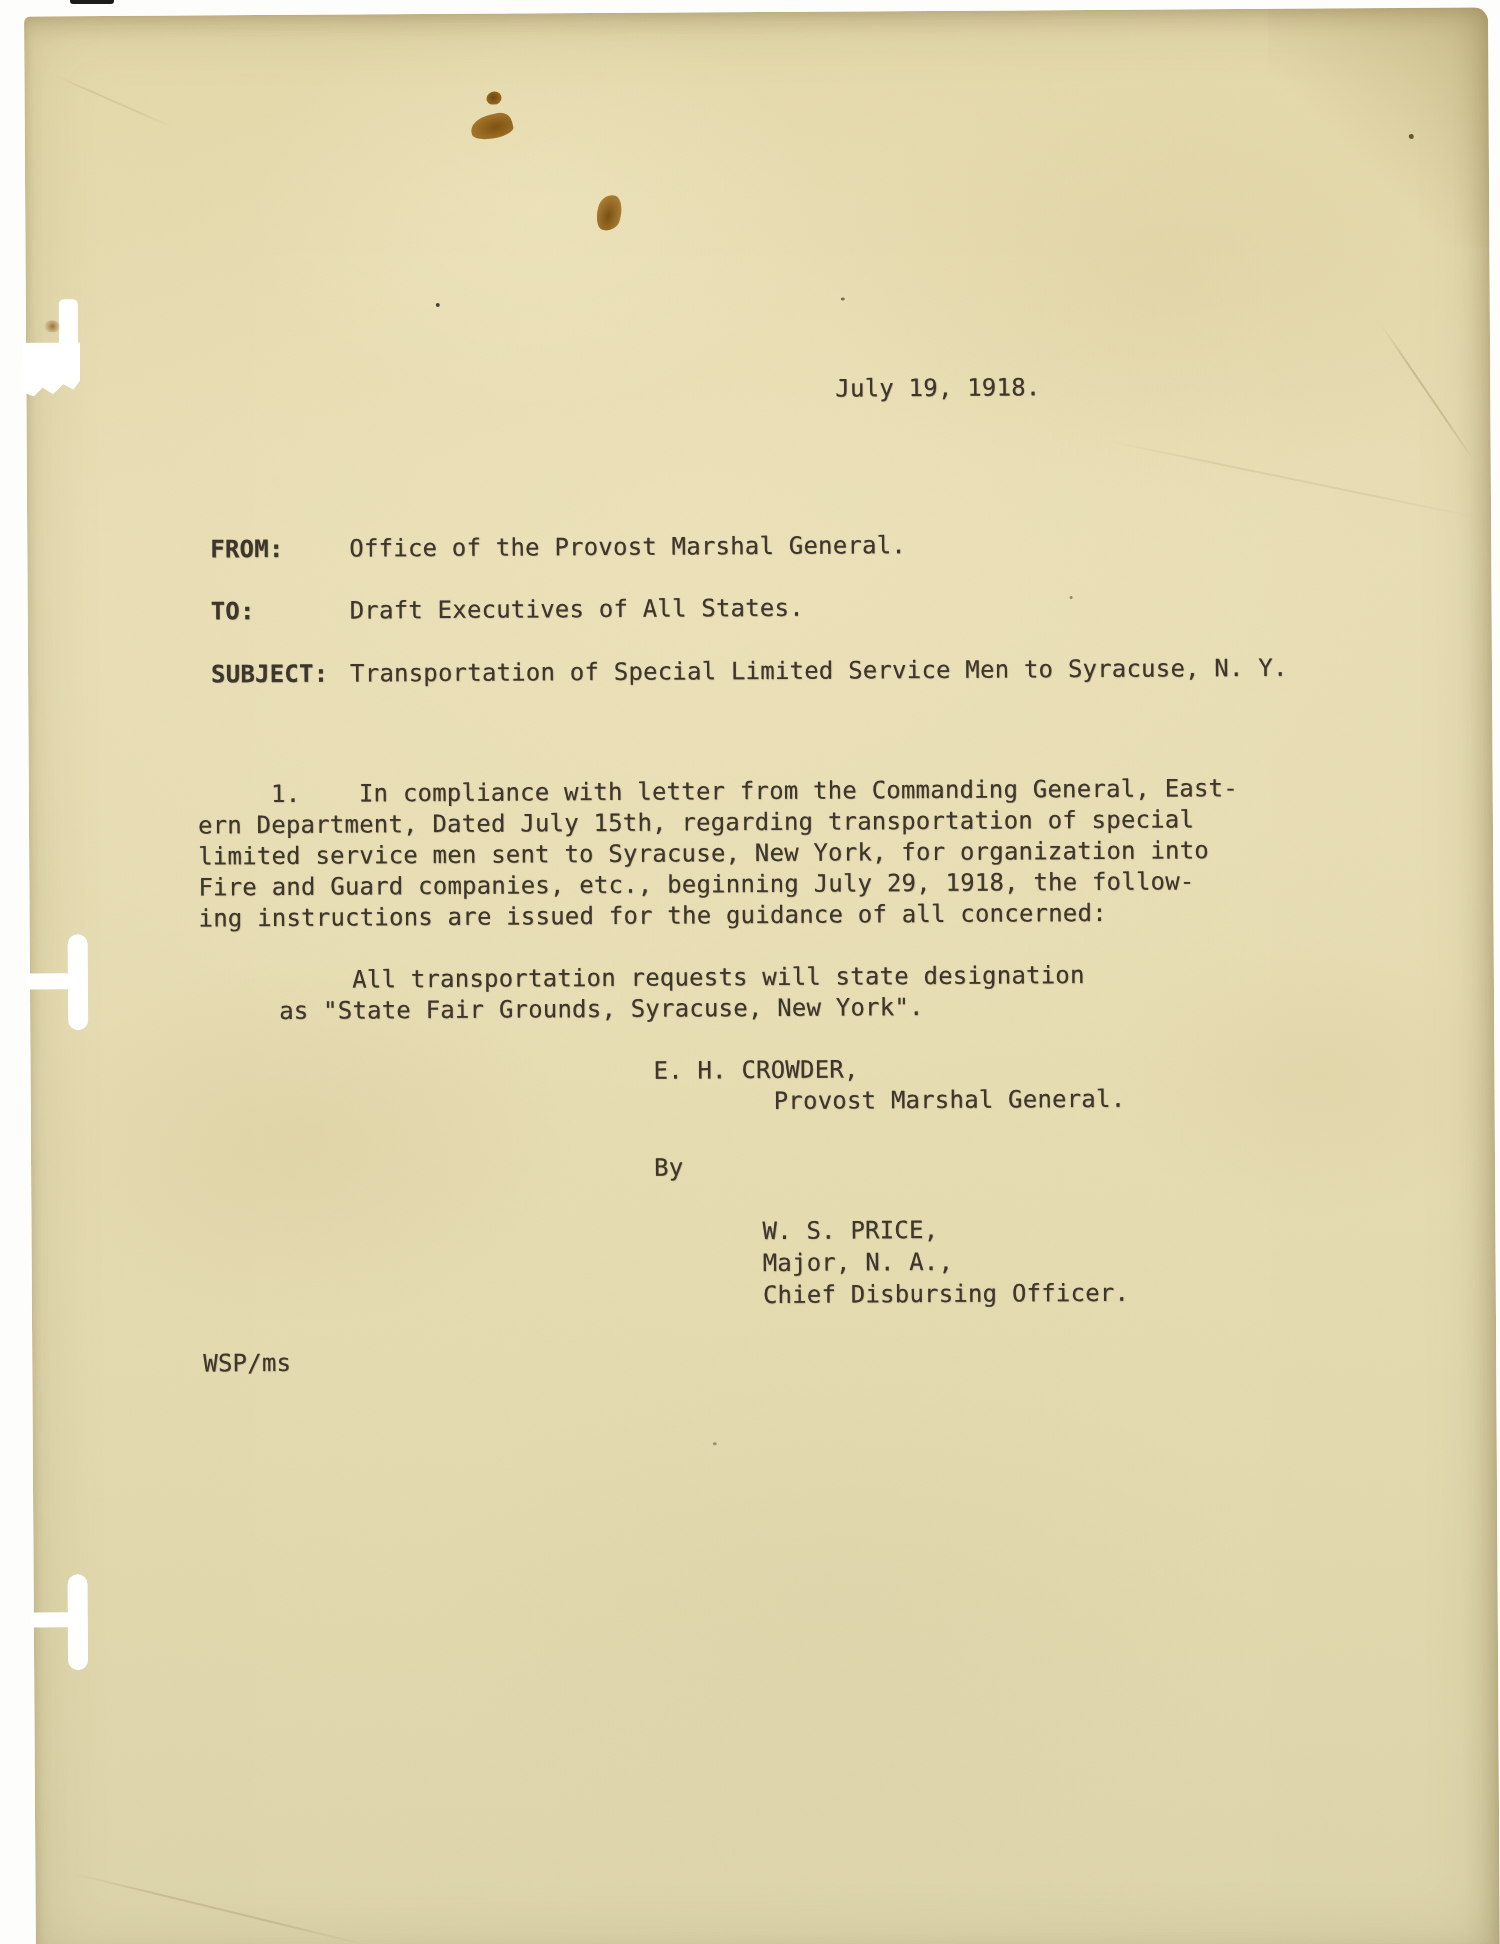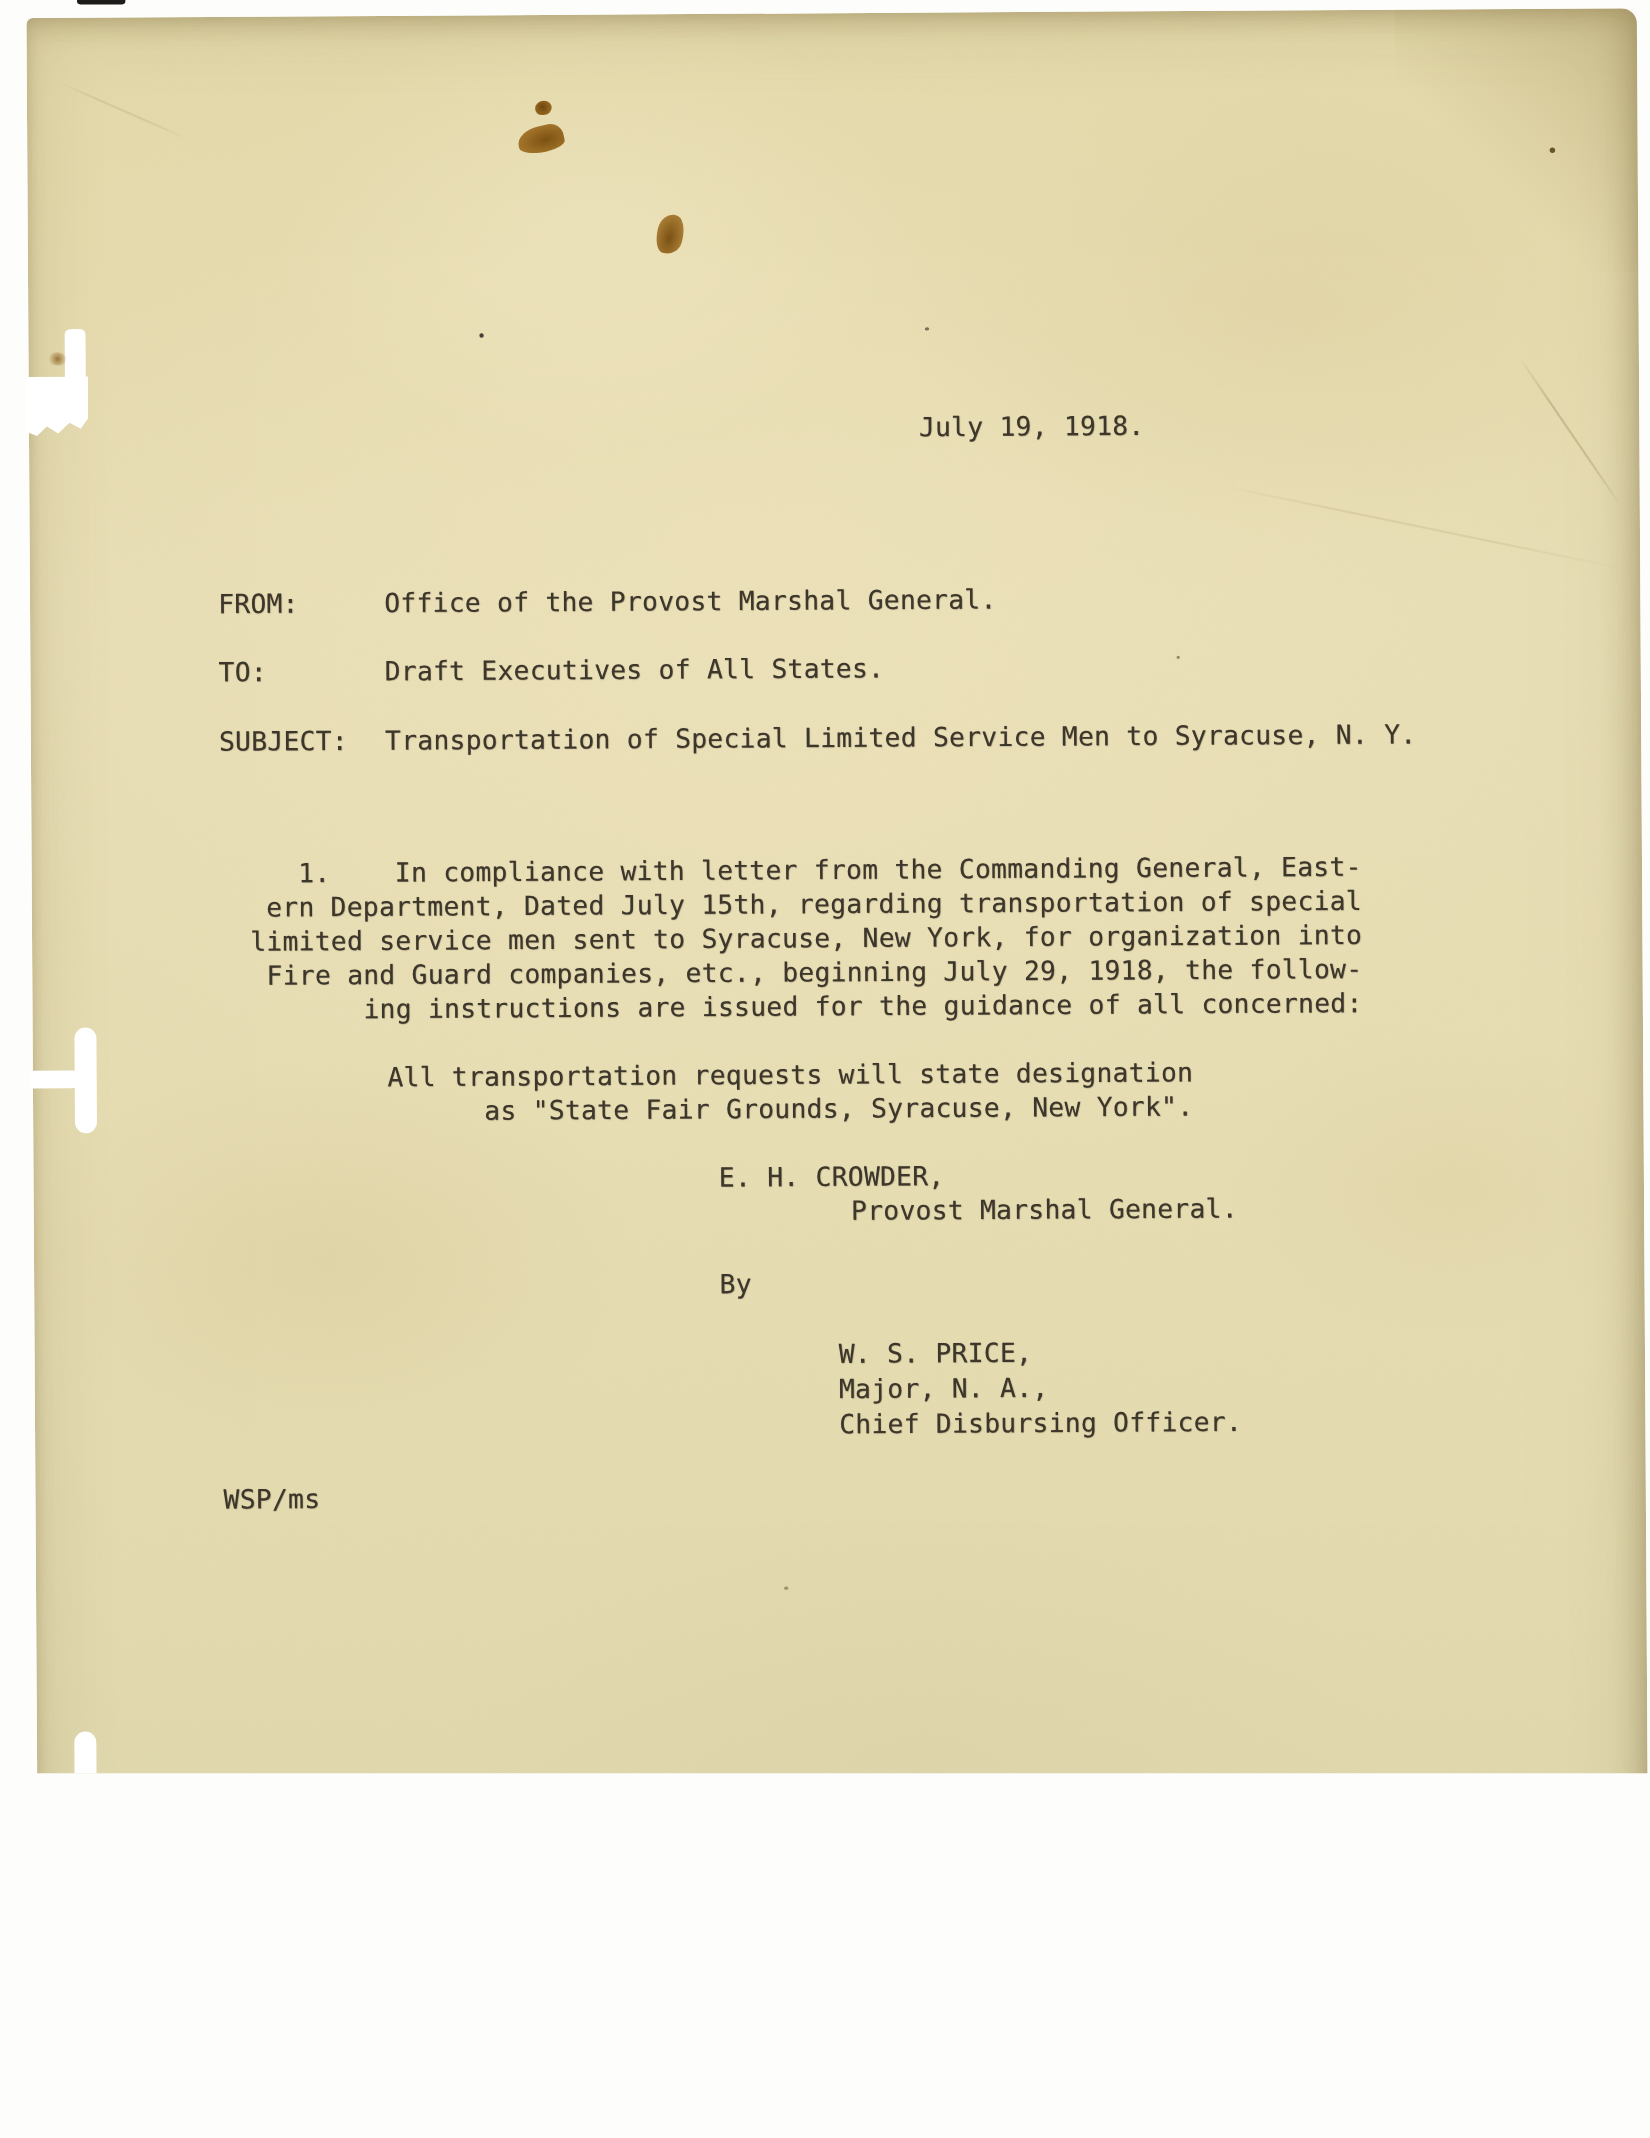--- a/index.html
+++ b/index.html
@@ -2,21 +2,21 @@
 <html><head>
 <meta charset="utf-8">
 <style>
   html,body{margin:0;padding:0;}
   body{
     width:1500px;height:1944px;
     background:#fdfdfc;
     overflow:hidden;
     font-family:"DejaVu Sans Mono", monospace;
   }
-  .canvas{position:relative;width:1500px;height:1612px;overflow:hidden;text-align:right;}
+  .canvas{position:relative;width:1500px;height:1944px;overflow:hidden;}
   .top-sliver{
     position:absolute;left:70px;top:0;width:44px;height:4px;
     background:#1e1c18;border-radius:0 0 3px 3px;
   }
   .paper{
     position:absolute;left:24px;top:12px;width:1464px;height:1944px;
     background:
       radial-gradient(ellipse 1100px 800px at 46% 28%, rgba(240,229,190,.55), rgba(240,229,190,0) 70%),
       linear-gradient(180deg,#e5daab 0%,#e9dfb6 28%,#e8deb4 52%,#e4dbb0 74%,#ddd5ac 100%);
     box-shadow:
@@ -81,21 +81,21 @@
   
   .text{
     position:absolute;
     font-size:24px;line-height:31px;letter-spacing:.2px;
     color:#3c362b;
     text-shadow:.4px .4px .9px rgba(60,49,35,.55);
     white-space:pre;
   }
   .date{left:809px;top:362px;}
   .hrow{position:absolute;left:171px;white-space:pre;}
-  .hrow .hlabel{position:absolute;left:0;top:0;}
+  .hrow .hlabel{position:absolute;left:12px;top:0;font-weight:bold;}
   .hrow .hvalue{position:absolute;left:151px;top:0;}
   .r-from{top:519px;width:1200px;height:31px;}
   .r-to{top:581px;width:1200px;height:31px;}
   .r-subject{top:644px;width:1290px;height:31px;}
   .hrow span{font-size:24px;line-height:31px;letter-spacing:.2px;color:#3c362b;
     text-shadow:.4px .4px .9px rgba(60,49,35,.55);white-space:pre;}
   .body-par{left:169px;top:764px;}
   .quote{left:249px;top:950px;}
   .sig-name{left:623px;top:1043px;}
   .sig-title{left:743px;top:1074px;}

